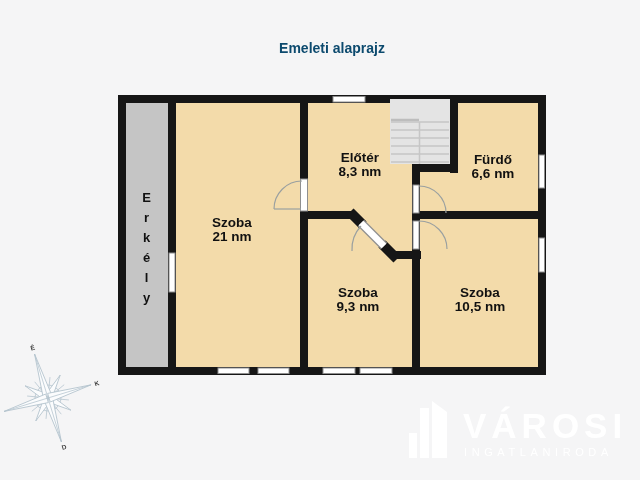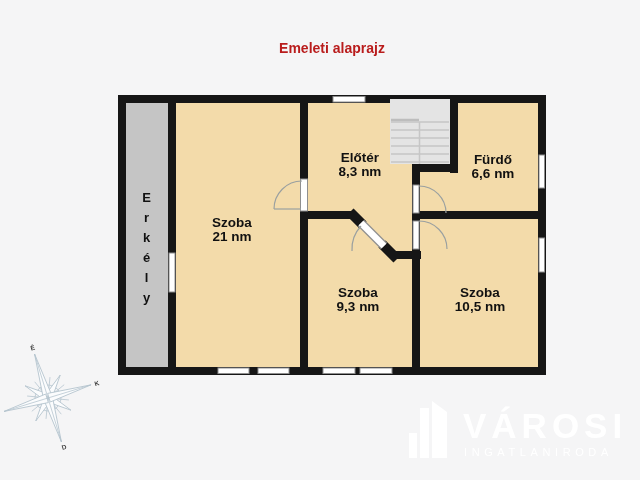--- a/index.html
+++ b/index.html
@@ -3,21 +3,21 @@
 <meta charset="utf-8">
 <style>
   html,body{margin:0;padding:0;}
   .stage{
     position:relative;width:640px;height:480px;overflow:hidden;
     background:var(--background,#f5f5f6);
     font-family:"Liberation Sans",sans-serif;
   }
   .page-title{
     position:absolute;top:40px;left:24px;right:0;
-    text-align:center;font-size:14px;font-weight:bold;color:#b91c1c;
+    text-align:center;font-size:14px;font-weight:bold;color:#0c4a6e;
   }
   .erkely-label{
     position:absolute;left:139px;top:190px;height:120px;
     writing-mode:vertical-rl;text-orientation:upright;
     font-size:13px;font-weight:bold;letter-spacing:5px;color:#111;
   }
   svg{position:absolute;left:0;top:0;}
   .wall{fill:var(--wall,#161616);}
   .wallline{stroke:var(--wall,#161616);stroke-width:10;fill:none;}
   .floor{fill:var(--floor,#f3dbaa);}

